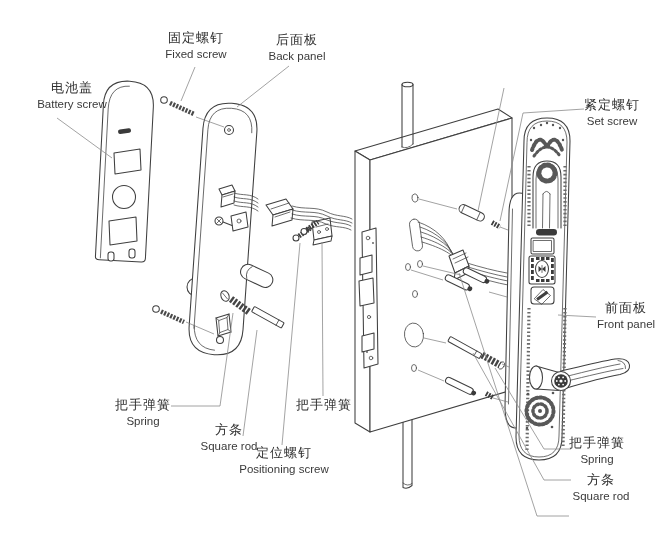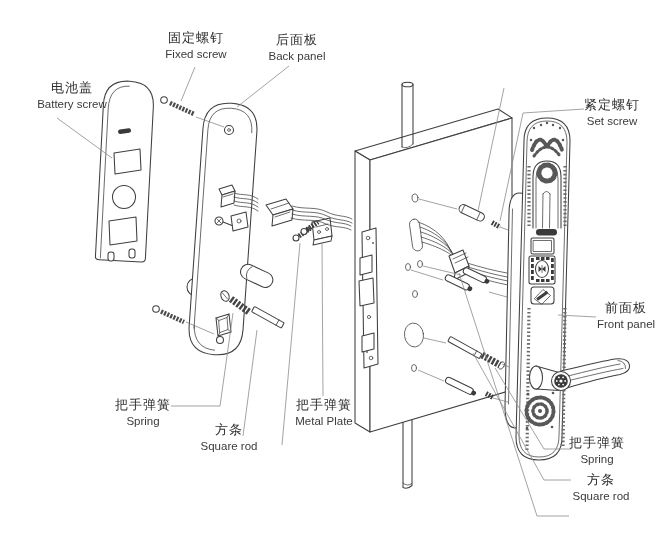--- a/index.html
+++ b/index.html
@@ -355,23 +355,24 @@
   <div class="lbl" style="left:88px;top:398px;width:110px">
     <div class="zh">把手弹簧</div>
       <div class="en">Spring</div>
   </div>
   <div class="lbl" style="left:174px;top:423px;width:110px">
     <div class="zh">方条</div>
       <div class="en">Square rod</div>
   </div>
   <div class="lbl" style="left:269px;top:398px;width:110px">
     <div class="zh">把手弹簧</div>
-      <div class="en">Metal Plate</div>
   </div>
   <div class="lbl" style="left:224px;top:446px;width:120px">
+    <div class="zh">定位螺钉</div>
+      <div class="en">Positioning screw</div>
   </div>
   <div class="lbl" style="left:557px;top:436px;width:80px">
     <div class="zh">把手弹簧</div>
       <div class="en">Spring</div>
   </div>
   <div class="lbl" style="left:556px;top:473px;width:90px">
     <div class="zh">方条</div>
       <div class="en">Square rod</div>
   </div>
 </div>

